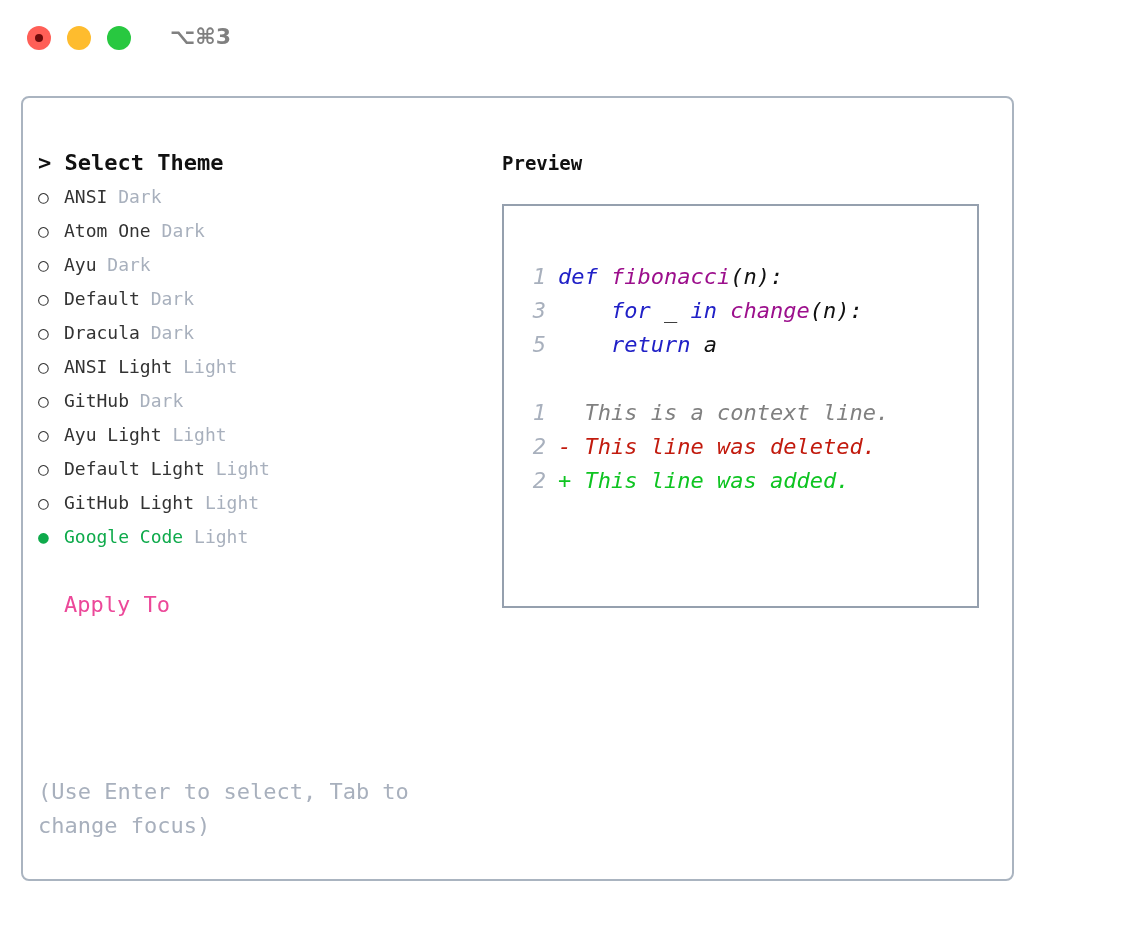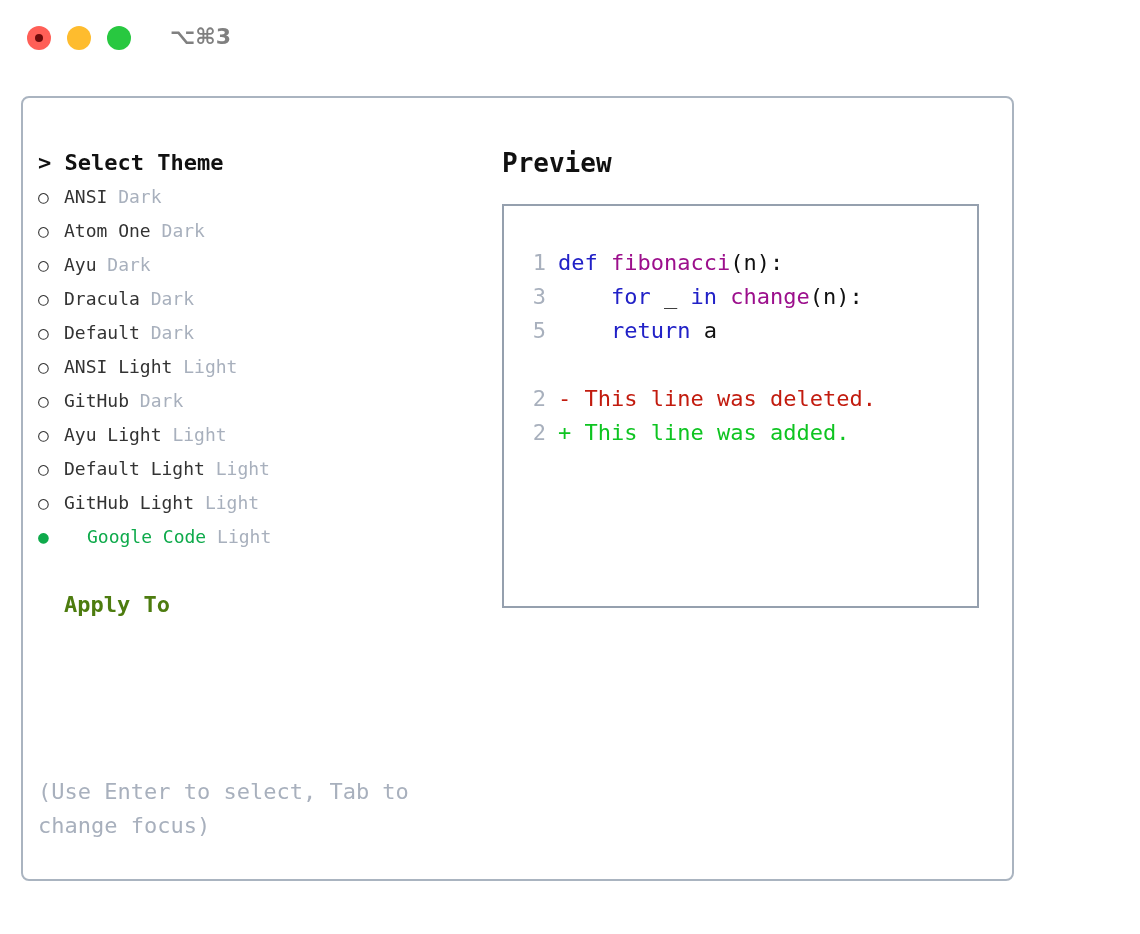--- a/index.html
+++ b/index.html
@@ -84,32 +84,32 @@
     color: #333333;
     white-space: pre;
     display: block;
   }
   .marker {
     display: inline-block;
     width: 26px;
     color: #333333;
   }
   .marker.sel { color: #0eaa4b; }
-  .opt-label.sel { color: #0eaa4b; margin-left: 23px; }
+  .opt-label.sel { color: #0eaa4b; }
   .opt-label { color: #333333; }
   .opt-tag {
     color: #a8b0bd;
   }
 
   .section-gap { height: 34px; }
 
   .group-header {
     font-size: 22px;
-    font-weight: bold;
-    color: #4d7c0f;
+    font-weight: normal;
+    color: #ec4899;
     line-height: 34px;
     white-space: pre;
     padding-left: 26px;
   }
 
   #hint {
     position: absolute;
     left: 15px; top: 666px;
     width: 420px;
     font-size: 22px;
@@ -119,36 +119,37 @@
     margin-top: 11px;
   }
 
   
   #right-col {
     position: absolute;
     left: 479px; top: 48px;
     width: 500px;
   }
   #preview-title {
-    font-size: 26px;
+    font-size: 19px;
     font-weight: bold;
     color: #111111;
     line-height: 34px;
   }
   #preview-box {
     position: absolute;
     left: 479px; top: 106px;
     width: 477px; height: 404px;
     border: 2px solid #95a0ae;
     background: #ffffff;
   }
   #code-area {
     position: absolute;
-    left: 14px; top: 40px;
+    left: 14px; top: 54px;
     width: 450px;
+    font-style: italic;
   }
   .code-line {
     font-size: 22px;
     line-height: 34px;
     white-space: pre;
   }
   .ln {
     display: inline-block;
     width: 28px;
     text-align: right;
@@ -181,22 +182,22 @@
   </div>
 
   <div id="panel">
 
     <div id="left-col">
       <div class="list-header">&gt; Select Theme</div>
       <div id="theme-list">
           <div class="opt-row"><span class="marker">○</span><span class="opt-label">ANSI</span><span class="opt-tag"> Dark</span></div>
           <div class="opt-row"><span class="marker">○</span><span class="opt-label">Atom One</span><span class="opt-tag"> Dark</span></div>
           <div class="opt-row"><span class="marker">○</span><span class="opt-label">Ayu</span><span class="opt-tag"> Dark</span></div>
+          <div class="opt-row"><span class="marker">○</span><span class="opt-label">Default</span><span class="opt-tag"> Dark</span></div>
           <div class="opt-row"><span class="marker">○</span><span class="opt-label">Dracula</span><span class="opt-tag"> Dark</span></div>
-          <div class="opt-row"><span class="marker">○</span><span class="opt-label">Default</span><span class="opt-tag"> Dark</span></div>
           <div class="opt-row"><span class="marker">○</span><span class="opt-label">ANSI Light</span><span class="opt-tag"> Light</span></div>
           <div class="opt-row"><span class="marker">○</span><span class="opt-label">GitHub</span><span class="opt-tag"> Dark</span></div>
           <div class="opt-row"><span class="marker">○</span><span class="opt-label">Ayu Light</span><span class="opt-tag"> Light</span></div>
           <div class="opt-row"><span class="marker">○</span><span class="opt-label">Default Light</span><span class="opt-tag"> Light</span></div>
           <div class="opt-row"><span class="marker">○</span><span class="opt-label">GitHub Light</span><span class="opt-tag"> Light</span></div>
           <div class="opt-row"><span class="marker sel">●</span><span class="opt-label sel">Google Code</span><span class="opt-tag"> Light</span></div>
         </div>
 
       <div class="section-gap"></div>
 
@@ -211,20 +212,21 @@
 
     <div id="preview-box">
       <div id="code-area">
         <div id="code-lines">
             <div class="code-line"><span class="ln">1</span><span class="kw">def </span><span class="fn">fibonacci</span><span class="punc">(n):</span></div>
             <div class="code-line"><span class="ln">3</span><span class="kw">    for </span><span class="plain">_ </span><span class="kw">in </span><span class="fn">change</span><span class="punc">(n):</span></div>
             <div class="code-line"><span class="ln">5</span><span class="kw">    return </span><span class="plain">a</span></div>
           </div>
         <div class="diff-gap"></div>
         <div id="diff-lines">
+            <div class="code-line"><span class="ln">1</span><span class="d-ctx"> </span><span class="d-ctx"> This is a context line.</span></div>
             <div class="code-line"><span class="ln">2</span><span class="d-del">-</span><span class="d-del"> This line was deleted.</span></div>
             <div class="code-line"><span class="ln">2</span><span class="d-add">+</span><span class="d-add"> This line was added.</span></div>
           </div>
       </div>
     </div>
 
   </div>
 </div>
 
 </body></html>

